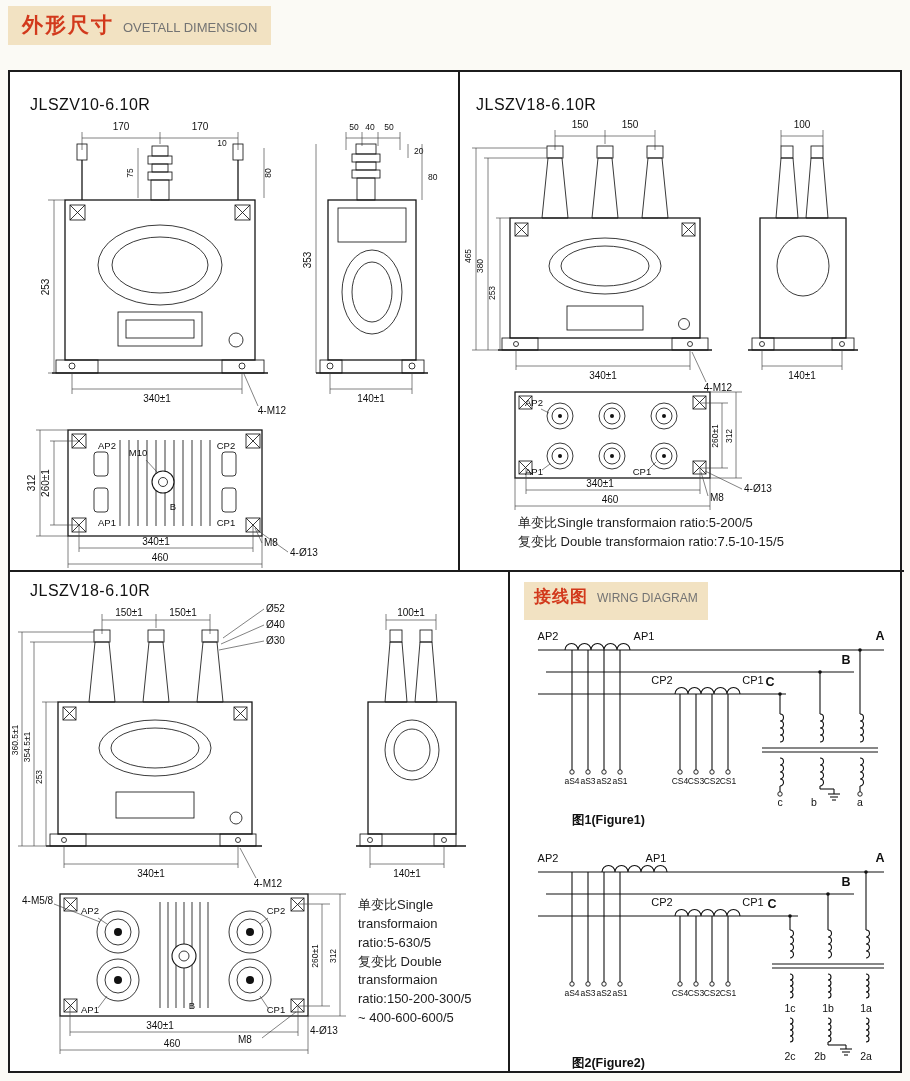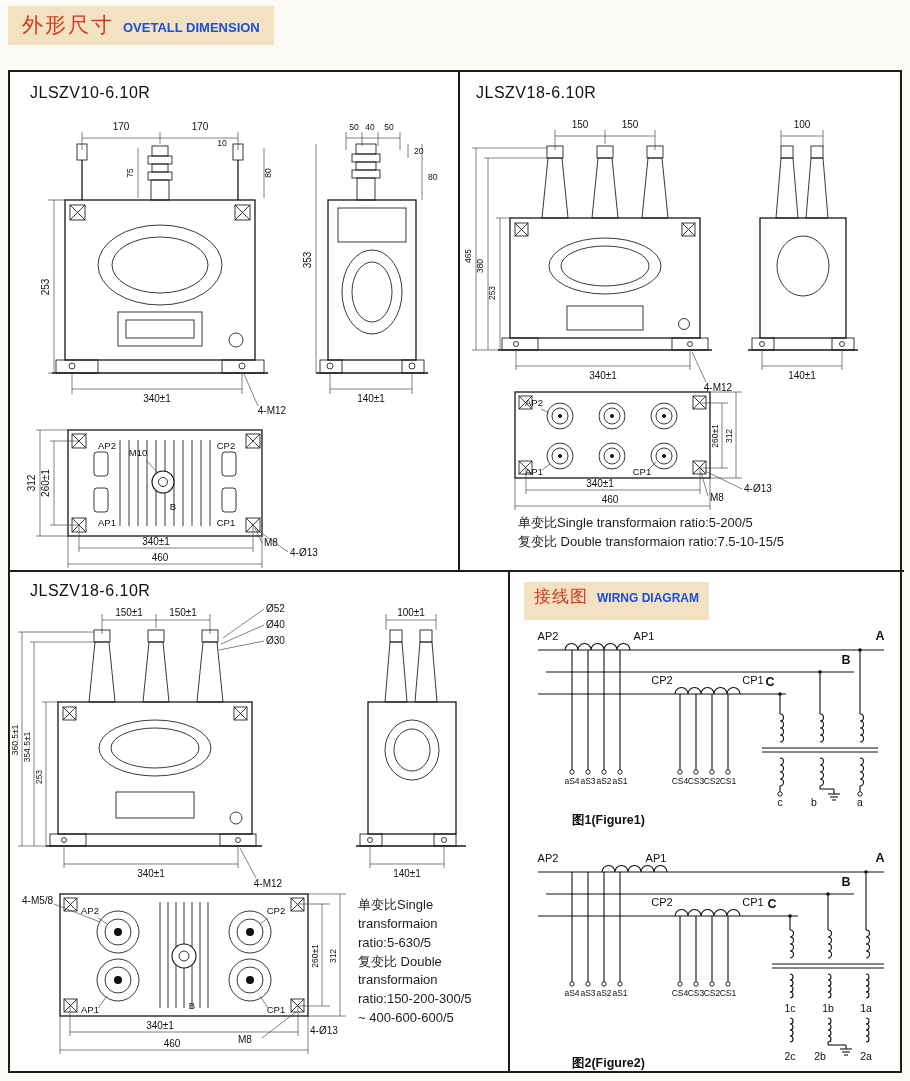--- a/index.html
+++ b/index.html
@@ -1,27 +1,27 @@
 <!DOCTYPE html>
 <html><head>
 <meta charset="utf-8">
 <style>
 *{margin:0;padding:0;box-sizing:border-box}
 html,body{width:910px;height:1081px}
 body{position:relative;background:#fbfaf5;font-family:"Liberation Sans","DejaVu Sans",sans-serif;color:#151515;overflow:hidden}
 .banner{position:absolute;background:#f2e2c2;display:flex;align-items:baseline;gap:9px;padding:5px 14px 6px;white-space:nowrap}
-.banner .zh{font-size:21px;font-weight:normal;color:#d2391c;letter-spacing:2px}
-.banner .en{font-size:13px;font-weight:bold;color:#1d4ed8}
+.banner .zh{font-size:21px;font-weight:bold;color:#d2391c;letter-spacing:2px}
+.banner .en{font-size:13px;font-weight:normal;color:#737373}
 .frame{position:absolute;left:8px;top:70px;width:894px;height:1003px;border:2px solid #1c1c1c;background:#fff}
 .quad{position:absolute}
 .q-tl{left:0;top:0;width:450px;height:500px;border-right:2px solid #1c1c1c;border-bottom:2px solid #1c1c1c}
 .q-tr{left:450px;top:0;width:444px;height:500px;border-bottom:2px solid #1c1c1c}
 .q-bl{left:0;top:500px;width:500px;height:499px;border-right:2px solid #1c1c1c}
 .q-br{left:500px;top:500px;width:394px;height:499px}
-.model-title{position:absolute;left:20px;top:12px;font-size:16px;letter-spacing:.5px;color:#111}
+.model-title{position:absolute;left:20px;top:24px;font-size:16px;letter-spacing:.5px;color:#111}
 .draw{position:absolute;left:0}
 .ratio{position:absolute;font-size:13px;line-height:1.45;color:#1d1d1d}
 .wire-banner{left:14px;top:10px;padding:3px 10px 12px}
 .wire-banner .zh{font-size:17px;letter-spacing:1px}
 .wire-banner .en{font-size:12px}
 .ol{fill:none;stroke:#161616;stroke-width:1.3}
 .il{fill:none;stroke:#161616;stroke-width:.85}
 .dl{fill:none;stroke:#404040;stroke-width:.65}
 .wl{fill:none;stroke:#111;stroke-width:1.1}
 .dot{fill:#111;stroke:none}

